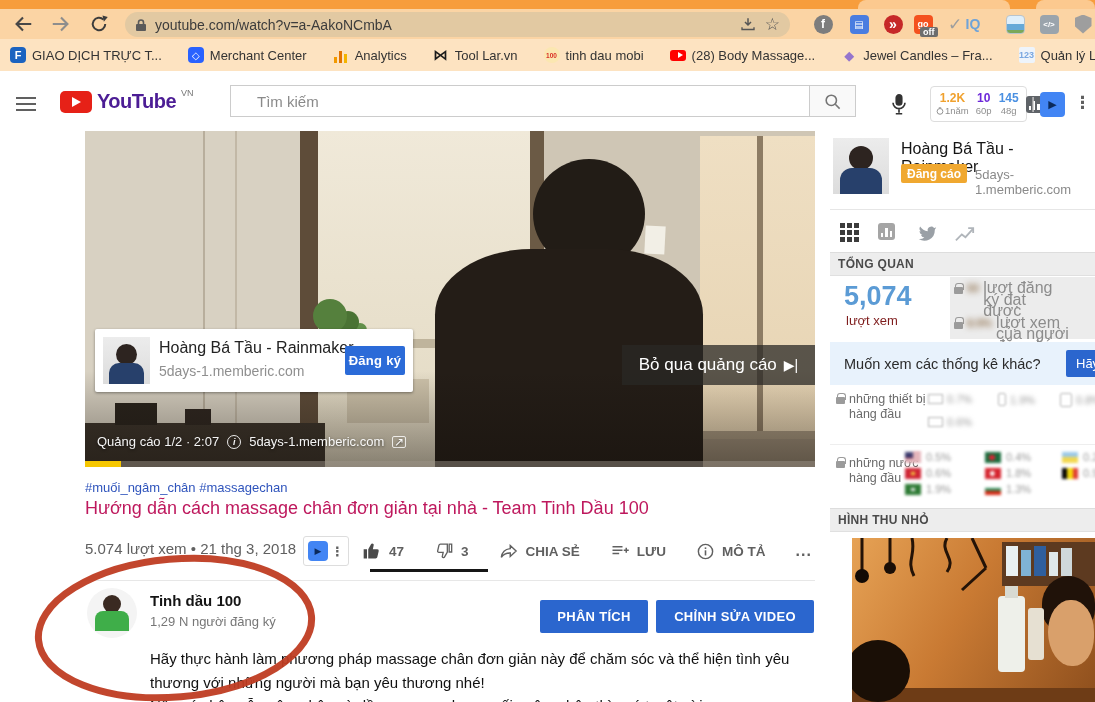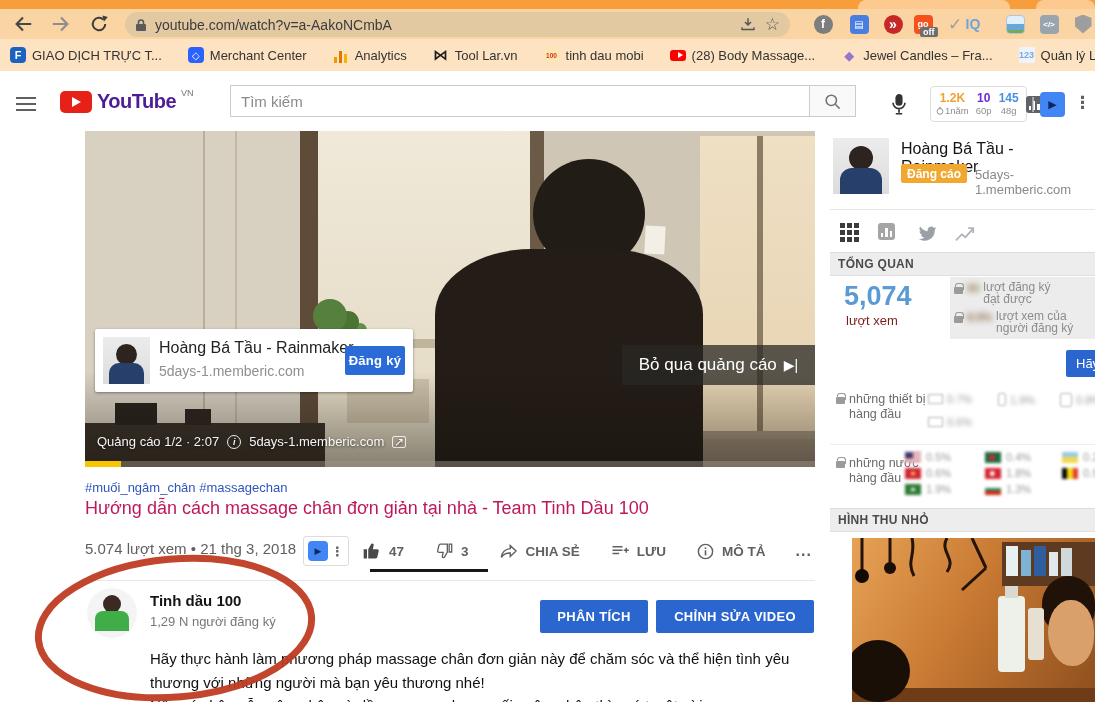--- a/index.html
+++ b/index.html
@@ -21,21 +21,21 @@
   .sq{border-radius:4px;display:flex;align-items:center;justify-content:center;color:#fff;font-weight:bold}
   .bm{display:flex;align-items:center;gap:6px;font-size:13px;color:#333;white-space:nowrap;flex:0 0 auto}
   .bmic{width:16px;height:16px;display:flex;align-items:center;justify-content:center;flex:0 0 auto}
 
   
   .yt-header{left:0;top:71px;width:1095px;height:60px;background:#fff}
   .burger span{display:block;width:20px;height:2px;background:#606060;margin:4px 0}
   .logo-box{width:32px;height:22px;background:#e62117;border-radius:5px;position:relative}
   .logo-box::after{content:"";position:absolute;left:12px;top:6px;border-left:9px solid #fff;border-top:5px solid transparent;border-bottom:5px solid transparent}
   .logo-word{font-size:20px;font-weight:bold;letter-spacing:-0.5px;color:#4c1d95}
-  .search-in{left:230px;top:85px;width:580px;height:32px;border:1px solid #ccc;font-size:15px;padding:0 10px;color:#111;outline:none;background:#fff}
+  .search-in{left:230px;top:85px;width:580px;height:32px;border:1px solid #ccc;font-size:15px;padding:0 26px;color:#111;outline:none;background:#fff}
   .search-in::placeholder{color:#8a8a8a}
   .search-btn{left:810px;top:85px;width:46px;height:32px;background:#f9f9f9;border:1px solid #ccc;border-left:none;display:flex;align-items:center;justify-content:center}
   .statbox{left:930px;top:86px;width:97px;height:36px;border:1px solid #ddd;border-radius:4px;display:flex;align-items:center;padding:0 5px;gap:7px;background:#fff}
   .stat{text-align:center;line-height:1}
   .stat .v{font-size:12px;font-weight:bold}
   .stat .s{font-size:9.5px;color:#8f8f8f;margin-top:2px;display:flex;align-items:center;gap:1px;justify-content:center}
   .barsq{width:17px;height:17px;border-radius:3px;background:#5f6368;display:flex;align-items:flex-end;justify-content:center;gap:2px;padding:3px}
   .barsq i{display:block;width:2.5px;background:#fff}
   .vidiq{background:#4285f4;border-radius:4px;color:#0b2a5b;display:flex;align-items:center;justify-content:center;font-size:11px}
 
@@ -78,21 +78,21 @@
   .sb-domain{left:975px;top:167px;font-size:13px;color:#8a8a8a}
   .sb-divider{left:830px;top:209px;width:265px;height:1px;background:#e6e6e6}
   .gridic{display:grid;grid-template-columns:repeat(3,5px);grid-template-rows:repeat(3,5px);gap:2px}
   .gridic i{background:#3c3c3c;display:block}
   .sb-sec{left:830px;width:265px;height:24px;background:#ededed;border-top:1px solid #ddd;border-bottom:1px solid #e0e0e0;font-size:12px;font-weight:bold;color:#4a4a4a;display:flex;align-items:center;padding-left:8px;letter-spacing:.3px}
   .views-v{left:844px;top:281px;font-size:27px;font-weight:bold;color:#5b9bd5}
   .views-l{left:846px;top:313px;font-size:13px;color:#7f1d1d}
   .graypanel{left:950px;top:277px;width:145px;height:62px;background:#ececec;padding:5px 4px;display:flex;flex-direction:column;justify-content:space-between}
   .lockrow{display:flex;align-items:flex-start;gap:4px}
   .blurval{filter:blur(3px);color:#8a6a45;font-size:11px;font-weight:bold}
-  .locklabel{font-size:12px;color:#8c8c8c;line-height:11.5px;width:82px}
+  .locklabel{font-size:16px;color:#8c8c8c;line-height:11.5px;width:82px}
   .lock{position:relative;width:9px;height:7px;background:#9b9b9b;border-radius:1px;margin-top:5px;flex:0 0 auto}
   .lock::before{content:"";position:absolute;left:1.2px;top:-4.5px;width:6.5px;height:6px;border:1.5px solid #9b9b9b;border-bottom:none;border-radius:3px 3px 0 0}
   .banner{left:830px;top:342px;width:265px;height:43px;background:#e8f2fc;display:flex;align-items:center;padding-left:14px}
   .banner .q{font-size:14.5px;color:#2b2b2b}
   .banner-btn{left:1066px;top:350px;width:60px;height:27px;background:#2b66ce;color:#fff;font-size:13px;display:flex;align-items:center;padding-left:10px;border-radius:2px}
   .rowlabel{font-size:12.5px;color:#6a6a6a;line-height:15px;width:84px}
   .devitem{display:flex;align-items:center;gap:4px;font-size:11px;color:#9a9a9a}
   .devitem .pv{filter:blur(2.2px)}
   .dev{border:1.5px solid #b5b5b5;filter:blur(.8px)}
   .flagrow{display:flex;align-items:center;gap:5px;font-size:11px;color:#9a9a9a;filter:blur(1.4px);margin-bottom:4px}
@@ -420,20 +420,23 @@
       <span class="blurval">50</span>
       <span class="locklabel">lượt đăng ký đạt được</span>
     </div>
     <div class="lockrow">
       <span class="lock"></span>
       <span class="blurval">8.9%</span>
       <span class="locklabel">lượt xem của người đăng ký</span>
     </div>
   </div>
 
+  <div class="abs banner">
+    <span class="q">Muốn xem các thống kê khác?</span>
+  </div>
   <div class="abs banner-btn">Hãy</div>
 
   <div class="abs flex" style="left:836px;top:392px;gap:4px;align-items:flex-start">
     <span class="lock"></span>
     <span class="rowlabel">những thiết bị hàng đầu</span>
   </div>
   <div class="abs devitem" style="left:928px;top:393px">
     <span class="dev" style="width:15px;height:10px"></span>
     <span class="pv">0.7%</span>
   </div>

